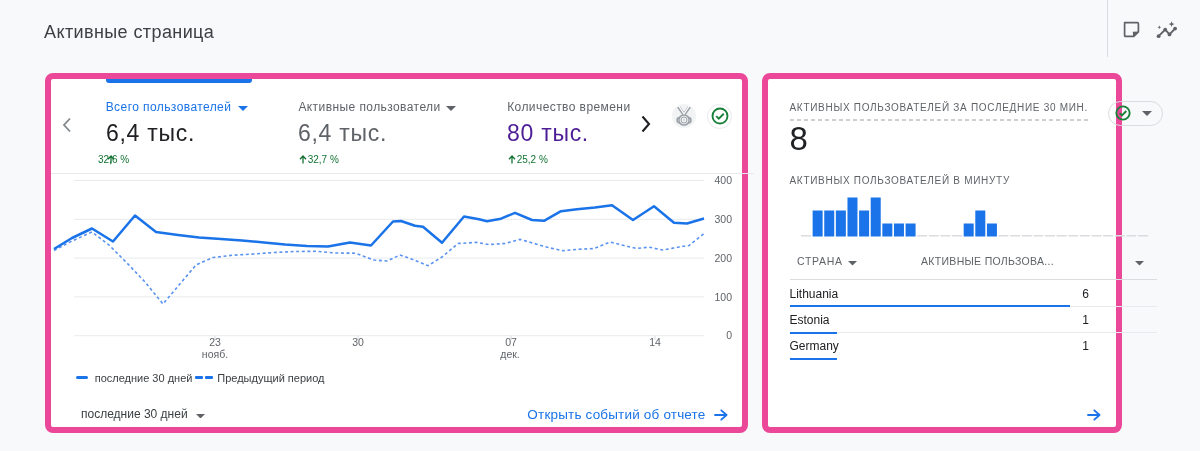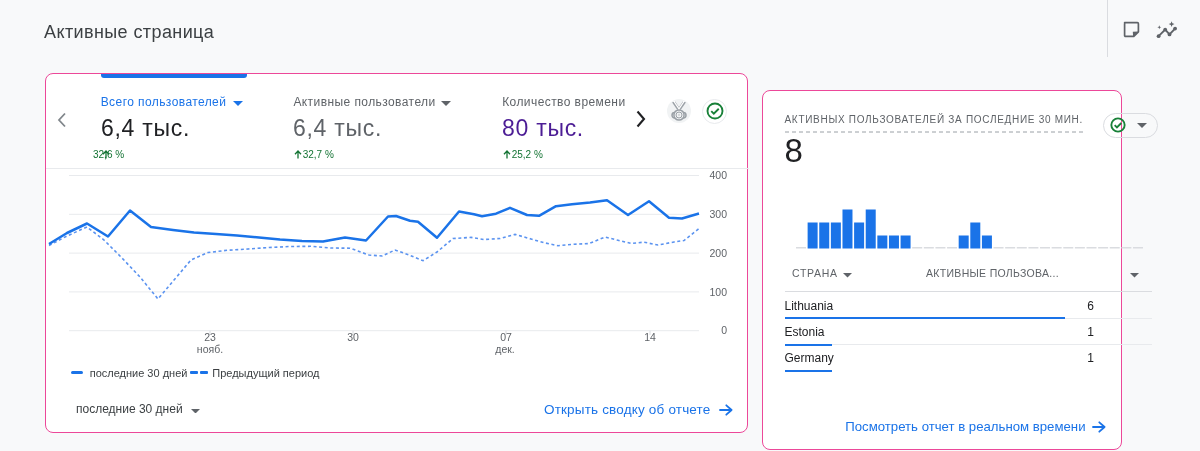--- a/index.html
+++ b/index.html
@@ -1,17 +1,17 @@
 <!DOCTYPE html>
 <html><head><meta charset="utf-8">
 <style>
 html,body{margin:0;padding:0;}
 body{width:1200px;height:451px;background:#f8f9fa;font-family:"Liberation Sans",sans-serif;position:relative;overflow:hidden;}
 .abs{position:absolute;}
-.card{position:absolute;background:#fff;border:1px solid #ec4899;border-radius:8px;box-sizing:border-box;}
+.card{position:absolute;background:#fff;border:6px solid #ec4899;border-radius:8px;box-sizing:border-box;}
 .bl{color:#1a73e8;}
 .gy{color:#5f6368;text-align:right;}
 .up{font-size:10px;color:#137333;}
 .lbl{font-size:12px;line-height:1;letter-spacing:0.42px;white-space:nowrap;}
 .val{font-size:23px;line-height:1;letter-spacing:0.72px;white-space:nowrap;}
 .cap{font-size:10px;line-height:1;color:#5f6368;letter-spacing:0.7px;white-space:nowrap;}
 </style></head>
 <body>
 <div class="abs" id="title" style="left:44px;top:22.1px;font-size:18px;color:#3c4043;letter-spacing:0.4px;">Активные страница</div>
 
@@ -130,40 +130,41 @@
   <div class="abs" style="left:25px;top:296.7px;width:12px;height:3px;background:#1a73e8;border-radius:1.5px;"></div>
   <div class="abs" style="left:43.7px;top:292.9px;font-size:11px;color:#3c4043;">последние 30 дней</div>
   <div class="abs" style="left:143.6px;top:296.7px;width:8px;height:3px;background:#1a73e8;border-radius:1px;"></div>
   <div class="abs" style="left:153.8px;top:296.7px;width:8px;height:3px;background:#1a73e8;border-radius:1px;"></div>
   <div class="abs" style="left:166.3px;top:292.9px;font-size:11px;color:#3c4043;">Предыдущий период</div>
 
   <div class="abs" style="left:30px;top:328.4px;font-size:12px;color:#3c4043;">последние 30 дней</div>
   <svg class="abs" style="left:145px;top:334.7px;" width="9" height="4.5" viewBox="0 0 9 4.5">
       <path d="M0 0 h9 l-4.5 4.5 z" fill="#5f6368"></path>
     </svg>
-  <div class="abs" style="right:36.5px;top:327.6px;font-size:13.5px;color:#1a73e8;letter-spacing:0.18px;">Открыть сводку об отчете</div>
+  <div class="abs" style="right:36.5px;top:327.6px;font-size:13.5px;color:#1a73e8;letter-spacing:0.18px;">Открыть событий об отчете</div>
     <svg class="abs" style="right:14px;top:330px;" width="14" height="12" viewBox="0 0 14 12">
       <path d="M1 6 H12 M7.3 1.3 L12.6 6 L7.3 10.7" fill="none" stroke="#1a73e8" stroke-width="1.8" stroke-linecap="round" stroke-linejoin="round"></path>
     </svg>
 </div>
 
-<div class="card" id="rightcard" style="left:762px;top:73px;width:360px;height:360px;margin-top:17px;">
+<div class="card" id="rightcard" style="left:762px;top:73px;width:360px;height:360px;">
   <div class="abs cap" style="left:21.5px;top:24.4px;">АКТИВНЫХ ПОЛЬЗОВАТЕЛЕЙ ЗА ПОСЛЕДНИЕ 30 МИН.</div>
   <svg class="abs" style="left:21.5px;top:39.5px;" width="300" height="2" viewBox="0 0 300 2">
       <line x1="0" y1="1" x2="300" y2="1" stroke="#9aa0a6" stroke-width="1" stroke-dasharray="4,3"></line>
     </svg>
   <div class="abs" style="left:339.5px;top:21.7px;width:55px;height:25px;border:1px solid #dadce0;border-radius:13px;box-sizing:border-box;"></div>
   <svg class="abs" style="left:347px;top:26px;" width="16" height="16" viewBox="0 0 24 24">
     <circle cx="12" cy="12" r="10" fill="none" stroke="#188038" stroke-width="2.8"></circle>
     <path d="M7 12.2 l3.4 3.4 L17 9" fill="none" stroke="#188038" stroke-width="2.8"></path>
   </svg>
   <svg class="abs" style="left:374px;top:31.5px;" width="10" height="5" viewBox="0 0 10 5">
       <path d="M0 0 h10 l-5 5 z" fill="#5f6368"></path>
     </svg>
   <div class="abs" style="left:21.5px;top:42.6px;font-size:33px;color:#202124;line-height:1;">8</div>
+  <div class="abs cap" style="left:21.5px;top:97px;">АКТИВНЫХ ПОЛЬЗОВАТЕЛЕЙ В МИНУТУ</div>
 
   <svg class="abs" style="left:0;top:112px;" width="416" height="55" viewBox="0 0 416 55">
       <rect x="33.0" y="44.0" width="10" height="1.5" fill="#dadce0"></rect>
       <rect x="44.62" y="19.5" width="10" height="26" fill="#1a73e8"></rect>
       <rect x="56.24" y="19.5" width="10" height="26" fill="#1a73e8"></rect>
       <rect x="67.86" y="19.5" width="10" height="26" fill="#1a73e8"></rect>
       <rect x="79.48" y="6.5" width="10" height="39" fill="#1a73e8"></rect>
       <rect x="91.1" y="19.5" width="10" height="26" fill="#1a73e8"></rect>
       <rect x="102.72" y="6.5" width="10" height="39" fill="#1a73e8"></rect>
       <rect x="114.34" y="32.5" width="10" height="13" fill="#1a73e8"></rect>
@@ -208,17 +209,16 @@
 
   <div class="abs" style="left:21.5px;top:233.7px;font-size:12px;color:#202124;">Estonia</div>
   <div class="abs" style="right:27px;top:233.7px;font-size:12px;color:#202124;">1</div>
   <div class="abs" style="left:21.5px;top:253.1px;width:367.5px;height:1px;background:#e8eaed;"></div>
   <div class="abs" style="left:21.5px;top:252.5px;width:47.7px;height:2px;background:#1a73e8;"></div>
 
   <div class="abs" style="left:21.5px;top:259.9px;font-size:12px;color:#202124;">Germany</div>
   <div class="abs" style="right:27px;top:259.9px;font-size:12px;color:#202124;">1</div>
   <div class="abs" style="left:21.5px;top:278.6px;width:47.7px;height:2px;background:#1a73e8;"></div>
 
-  <div class="abs" style="right:35.5px;top:328.4px;font-size:13.2px;color:#1a73e8;">Посмотреть отчет в реальном времени</div>
     <svg class="abs" style="right:15px;top:330.3px;" width="14" height="12" viewBox="0 0 14 12">
       <path d="M1 6 H12 M7.3 1.3 L12.6 6 L7.3 10.7" fill="none" stroke="#1a73e8" stroke-width="1.8" stroke-linecap="round" stroke-linejoin="round"></path>
     </svg>
 </div>
 
 </body></html>

